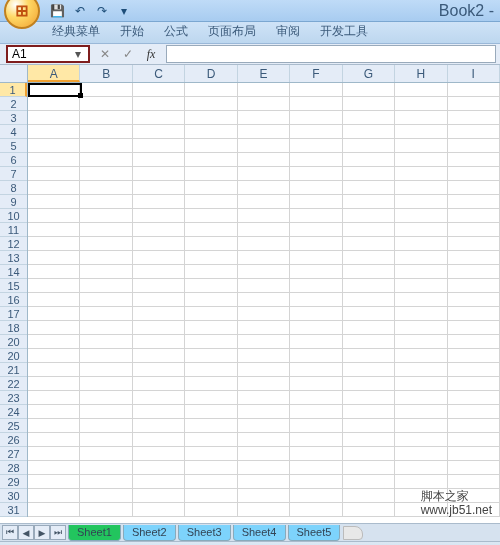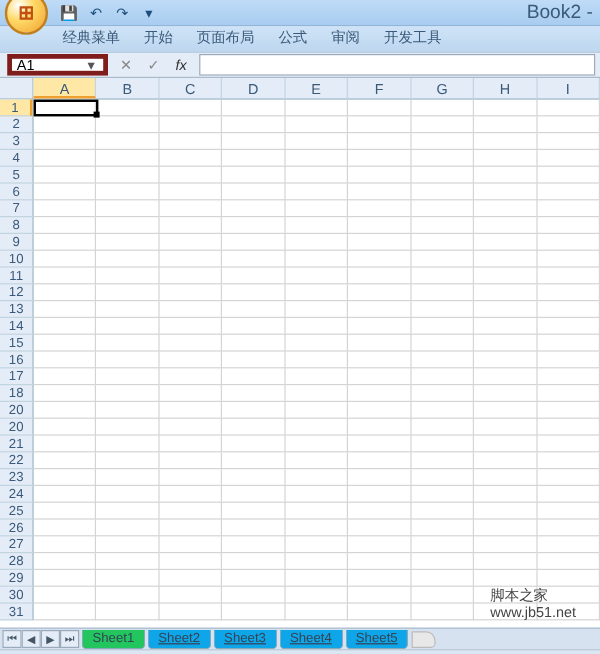--- a/index.html
+++ b/index.html
@@ -5,68 +5,68 @@
 *{margin:0;padding:0;box-sizing:border-box;font-family:"Microsoft YaHei",Arial,sans-serif;font-size:12px;}
 body{width:500px;height:545px;overflow:hidden;background:#fff;position:relative;}
 .titlebar{height:22px;background:linear-gradient(#bfdbf7,#a8ccf0);display:flex;align-items:center;border-bottom:1px solid #7ba7d1;}
 .office-btn{width:36px;height:36px;border-radius:50%;background:radial-gradient(circle at 30% 30%,#fff,#ffd966 40%,#f0a030);border:2px solid #c08020;margin:2px 4px;position:relative;z-index:10;display:flex;align-items:center;justify-content:center;font-size:16px;font-weight:bold;color:#c05010;}
 .qat{display:flex;gap:2px;margin-left:4px;}
 .qat-btn{width:20px;height:18px;display:flex;align-items:center;justify-content:center;color:#1e4e79;cursor:pointer;}
 .title-text{margin-left:auto;margin-right:6px;color:#3b5a7a;font-size:16px;}
 .ribbon-tabs{height:22px;background:linear-gradient(#cfe3f7,#bdd7ef);display:flex;align-items:flex-end;padding-left:42px;border-bottom:1px solid #9ab8d8;}
 .tab{padding:3px 10px;color:#3b5a7a;cursor:pointer;}
 .formula-row{height:21px;background:#e4ecf7;display:flex;align-items:center;border-bottom:1px solid #abc;}
-.namebox{width:84px;height:18px;background:#fff;border:4px solid #7f1d1d;margin-left:6px;padding:0 4px;display:flex;align-items:center;justify-content:space-between;}
+.namebox{width:84px;height:18px;background:#fff;border:2px solid #7f1d1d;margin-left:6px;padding:0 4px;display:flex;align-items:center;justify-content:space-between;}
 .nb-dd{width:12px;text-align:center;color:#555;cursor:pointer;}
 .fx-group{display:flex;margin-left:4px;gap:1px;}
 .fx-btn{width:22px;height:18px;display:flex;align-items:center;justify-content:center;color:#888;border:1px solid transparent;}
-.fx-label{font-style:italic;font-family:Liberation Sans, sans-serif;color:#333;}
+.fx-label{font-style:italic;font-family:Liberation Serif, serif;color:#333;}
 .formula-input{flex:1;height:18px;background:#fff;border:1px solid #9ab;margin:0 4px;}
 .grid-wrap{position:relative;height:458px;overflow:hidden;}
 .corner{position:absolute;top:0;left:0;width:28px;height:18px;background:#e4ecf7;border-right:1px solid #9fb8c9;border-bottom:1px solid #9fb8c9;}
 .col-headers{position:absolute;top:0;left:28px;right:0;height:18px;display:flex;background:#e4ecf7;border-bottom:1px solid #9fb8c9;}
 .col-h{width:54px;text-align:center;border-right:1px solid #c3d4e1;color:#3b5a7a;line-height:18px;cursor:pointer;}
 .col-h.sel{background:#ffe8a6;border-bottom:2px solid #f0a030;}
 .row-headers{position:absolute;top:18px;left:0;width:28px;background:#e4ecf7;border-right:1px solid #9fb8c9;}
 .row-h{height:14px;text-align:center;color:#3b5a7a;border-bottom:1px solid #c3d4e1;line-height:14px;font-size:11px;cursor:pointer;}
 .row-h.sel{background:#ffe8a6;border-right:2px solid #f0a030;}
 .cells{position:absolute;top:18px;left:28px;right:0;bottom:0;}
 .cell-row{display:flex;height:14px;}
 .cell{width:54px;height:14px;border-right:1px solid #d4d4d4;border-bottom:1px solid #d4d4d4;}
 .active-cell{position:absolute;top:18px;left:28px;width:54px;height:14px;border:2px solid #000;pointer-events:none;}
 .active-cell::after{content:"";position:absolute;right:-3px;bottom:-3px;width:5px;height:5px;background:#000;}
 .sheet-bar{height:18px;background:#d6e2ef;display:flex;align-items:center;border-top:1px solid #abc;position:relative;}
 .nav-btns{display:flex;margin-left:2px;}
 .nav-btn{width:16px;height:15px;background:#e4ecf7;border:1px solid #9ab;display:flex;align-items:center;justify-content:center;font-size:9px;color:#456;cursor:pointer;}
 .sheet-tab{height:16px;padding:0 8px;background:#22c55e;border:1px solid #8ab;border-top:none;border-radius:0 0 4px 4px;margin-left:2px;line-height:15px;font-size:11px;color:#345;cursor:pointer;}
-.sheet-tab.inactive{background:#0ea5e9;text-decoration:underline;}
+.sheet-tab.inactive{background:#7dd3fc;}
 .new-sheet{width:20px;height:14px;background:#e8e8e8;border:1px solid #bbb;border-radius:0 8px 4px 0;margin-left:3px;cursor:pointer;}
 .statusbar{height:18px;background:linear-gradient(#dce8f4,#c8daea);padding-left:6px;line-height:18px;color:#456;border-top:1px solid #abc;}
-.watermark{position:absolute;right:20px;bottom:28px;font-size:18px;color:#444;font-family:"SimSun",serif;pointer-events:none;}
+.watermark{position:absolute;right:8px;bottom:28px;font-size:18px;color:#444;font-family:"SimSun",serif;pointer-events:none;}
 .watermark .url{font-size:12px;display:block;text-align:right;margin-top:-2px;}
 </style>
 </head>
 <body>
 
 <div class="titlebar">
   <div class="office-btn">⊞</div>
   <div class="qat">
     <div class="qat-btn">💾</div>
     <div class="qat-btn">↶</div>
     <div class="qat-btn">↷</div>
     <div class="qat-btn">▾</div>
   </div>
   <div class="title-text">Book2 -</div>
 </div>
 
 <div class="ribbon-tabs">
   <div class="tab">经典菜单</div>
   <div class="tab">开始</div>
+  <div class="tab">公式</div>
   <div class="tab">页面布局</div>
-  <div class="tab">公式</div>
   <div class="tab">审阅</div>
   <div class="tab">开发工具</div>
 </div>
 
 <div class="formula-row">
   <div class="namebox">
     <span>A1</span>
     <span class="nb-dd">▾</span>
   </div>
   <div class="fx-group">

